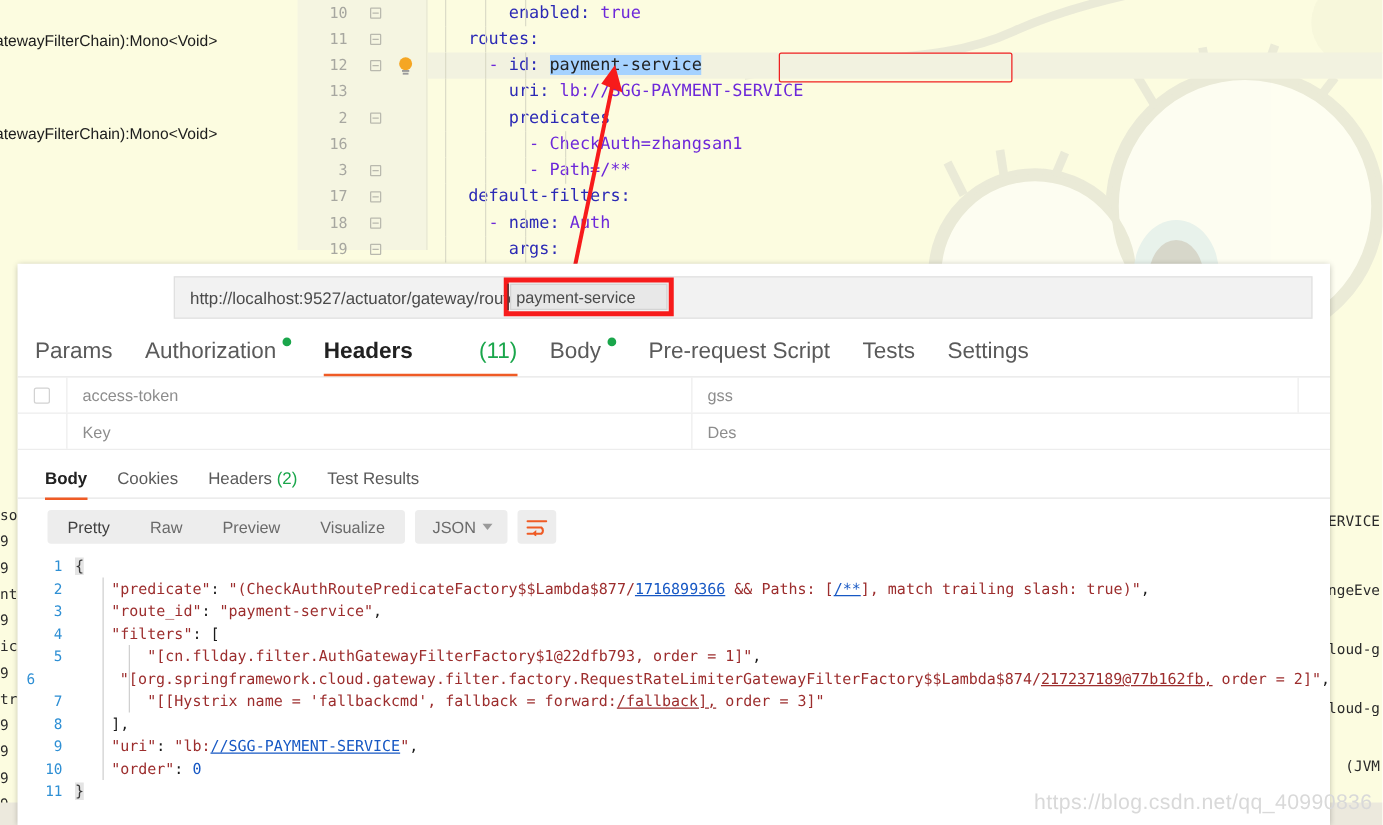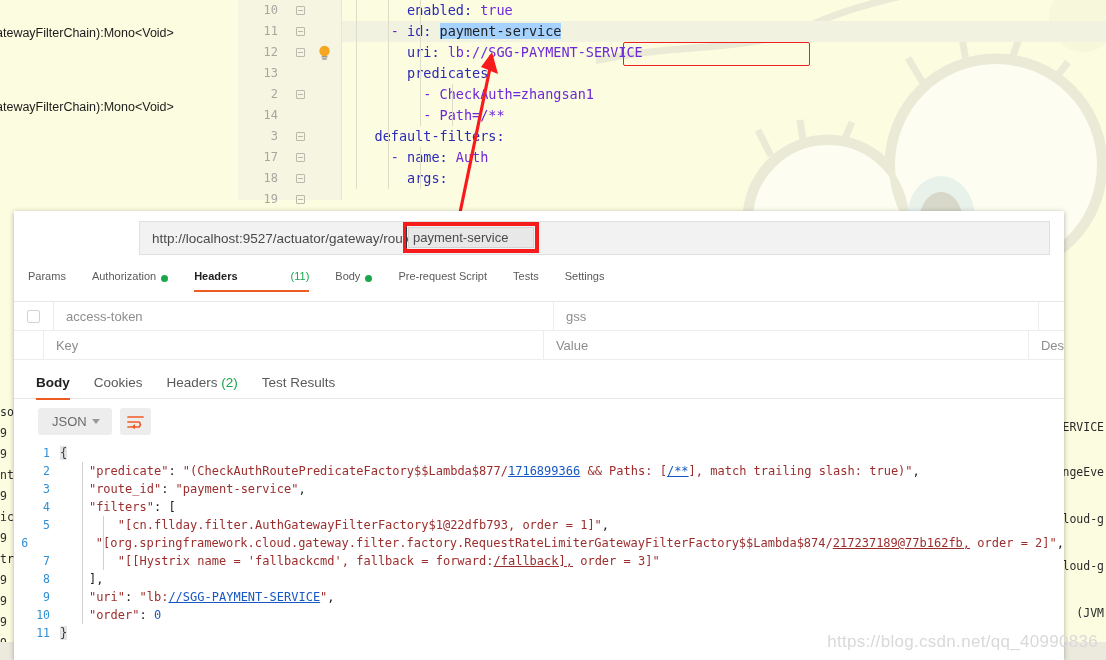--- a/index.html
+++ b/index.html
@@ -155,24 +155,24 @@
   #req-tabs {
     position: relative;
     height: 32px;
     margin: 9px 0 0 0;
     padding: 0 14px;
     display: flex; align-items: flex-start;
     border-bottom: 1px solid #e6e6e6;
   }
   .rtab {
     position: relative;
-    font-size: 11px; color: #5a5a5a;
+    font-size: 18px; color: #5a5a5a;
     padding: 0 0 9px 0;
     margin-right: 26px;
-    display: flex; align-items: flex-end; gap: 5px;
+    display: flex; align-items: flex-start; gap: 5px;
     white-space: nowrap;
   }
   .rtab.active { color: #212121; font-weight: bold; }
   .rtab.active::after {
     content: ""; position: absolute; left: 0; right: 0; bottom: -1px;
     height: 2.5px; background: #ef5b25;
   }
   .rtab .count { color: #1aa64b; font-weight: normal; margin-left: 48px; }
   .dot-green {
     width: 7px; height: 7px; border-radius: 50%; background: #1aa64b;
@@ -356,55 +356,56 @@
             </svg></span>
         </div>
         <div class="gutter-row">
           <span class="gutter-num">13</span>
         </div>
         <div class="gutter-row">
           <span class="gutter-num">2</span>
           <span class="fold"></span>
         </div>
         <div class="gutter-row">
-          <span class="gutter-num">14</span>
+          <span class="gutter-num">16</span>
         </div>
         <div class="gutter-row">
           <span class="gutter-num">3</span>
           <span class="fold"></span>
         </div>
         <div class="gutter-row">
           <span class="gutter-num">17</span>
           <span class="fold"></span>
         </div>
         <div class="gutter-row">
           <span class="gutter-num">18</span>
           <span class="fold"></span>
         </div>
         <div class="gutter-row">
           <span class="gutter-num">19</span>
           <span class="fold"></span>
         </div>
       </div>
     <div id="ide-code">
         <div class="code-row"><span class="ind" style="left:14px"></span><span class="ind" style="left:46px"></span><span class="ind" style="left:78px"></span><span class="v">        </span><span class="k">enabled:</span><span class="v"> true</span></div>
+        <div class="code-row"><span class="ind" style="left:14px"></span><span class="ind" style="left:46px"></span><span class="v">    </span><span class="k">routes:</span></div>
         <div class="code-row hl"><span class="ind" style="left:14px"></span><span class="ind" style="left:46px"></span><span class="ind" style="left:78px"></span><span class="v">      - </span><span class="k">id:</span><span class="v"> </span><span class="sel">payment-service</span></div>
         <div class="code-row"><span class="ind" style="left:14px"></span><span class="ind" style="left:46px"></span><span class="ind" style="left:78px"></span><span class="v">        </span><span class="k">uri:</span><span class="v"> lb://SGG-PAYMENT-SERVICE</span></div>
         <div class="code-row"><span class="ind" style="left:14px"></span><span class="ind" style="left:46px"></span><span class="ind" style="left:78px"></span><span class="v">        </span><span class="k">predicates</span></div>
         <div class="code-row"><span class="ind" style="left:14px"></span><span class="ind" style="left:46px"></span><span class="ind" style="left:78px"></span><span class="ind" style="left:110px"></span><span class="v">          - CheckAuth=zhangsan1</span></div>
         <div class="code-row"><span class="ind" style="left:14px"></span><span class="ind" style="left:46px"></span><span class="ind" style="left:78px"></span><span class="ind" style="left:110px"></span><span class="v">          - Path=/**</span></div>
         <div class="code-row"><span class="ind" style="left:14px"></span><span class="ind" style="left:46px"></span><span class="v">    </span><span class="k">default-filters:</span></div>
         <div class="code-row"><span class="ind" style="left:14px"></span><span class="ind" style="left:46px"></span><span class="ind" style="left:78px"></span><span class="v">      - </span><span class="k">name:</span><span class="v"> Auth</span></div>
         <div class="code-row"><span class="ind" style="left:14px"></span><span class="ind" style="left:46px"></span><span class="ind" style="left:78px"></span><span class="v">        </span><span class="k">args:</span></div>
       </div>
     <div id="yaml-redbox"></div>
   </div>
 
   <div id="bg-right">
-      <div class="bg-console" style="right: 2px; top: 420px;">ERVICE</div>
+      <div class="bg-console" style="right: 2px; top: 410px;">ERVICE</div>
       <div class="bg-console" style="right: 2px; top: 465px;">ngeEve</div>
       <div class="bg-console" style="right: 2px; top: 512px;">loud-g</div>
       <div class="bg-console" style="right: 2px; top: 559px;">loud-g</div>
       <div class="bg-console" style="right: 2px; top: 606px;">(JVM</div>
     </div>
   <div id="bg-left">
       <div class="bg-console" style="left: 0px; top: 405px;">sol</div>
       <div class="bg-console" style="left: 0px; top: 426px;">9 -</div>
       <div class="bg-console" style="left: 0px; top: 447px;">9 -</div>
       <div class="bg-console" style="left: 0px; top: 468px;">nt</div>
@@ -466,33 +467,38 @@
         <div class="hdr-check">
           <span class="box"></span>
         </div>
         <div class="hdr-key">access-token</div>
         <div class="hdr-val">gss</div>
         <div class="hdr-desc"></div>
       </div>
       <div class="hdr-row empty">
         <div class="hdr-check"></div>
         <div class="hdr-key">Key</div>
-        <div class="hdr-val">Value</div>
         <div class="hdr-desc">Des</div>
       </div>
     </div>
 
   <div id="resp-tabs">
       <div class="stab active"><span>Body</span></div>
       <div class="stab"><span>Cookies</span></div>
       <div class="stab"><span>Headers</span> <span class="count">(2)</span></div>
       <div class="stab"><span>Test Results</span></div>
     </div>
 
   <div id="view-toolbar">
+    <div id="view-seg">
+        <div class="vbtn active">Pretty</div>
+        <div class="vbtn">Raw</div>
+        <div class="vbtn">Preview</div>
+        <div class="vbtn">Visualize</div>
+      </div>
     <div id="fmt-select">
       <span>JSON</span>
       <span class="caret"></span>
     </div>
     <div id="wrap-btn">
       <svg width="17" height="14" viewBox="0 0 17 14">
         <g stroke="#ef5b25" stroke-width="1.7" fill="none" stroke-linecap="round">
           <line x1="1" y1="2" x2="16" y2="2"></line>
           <path d="M1 7 H12 a3 3 0 0 1 0 5 H7"></path>
           <line x1="1" y1="12" x2="5" y2="12"></line>

